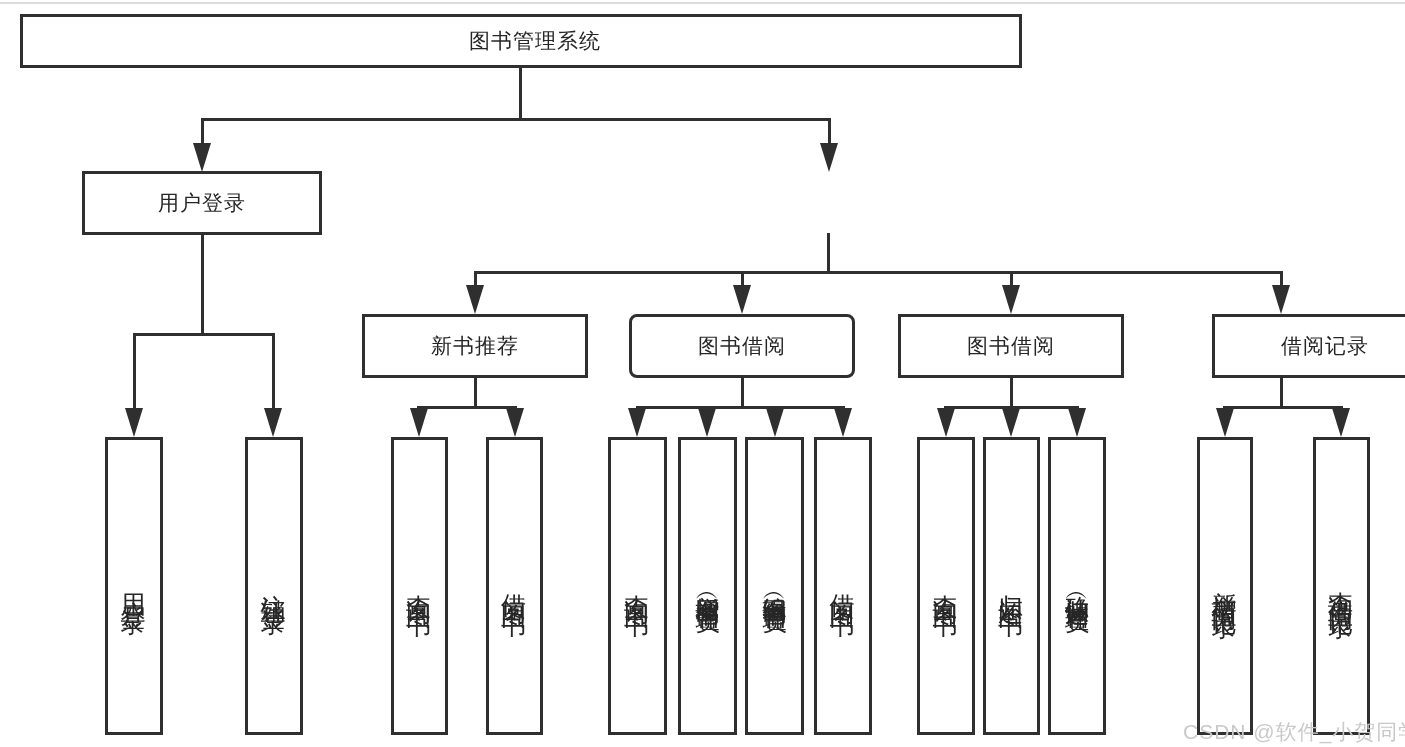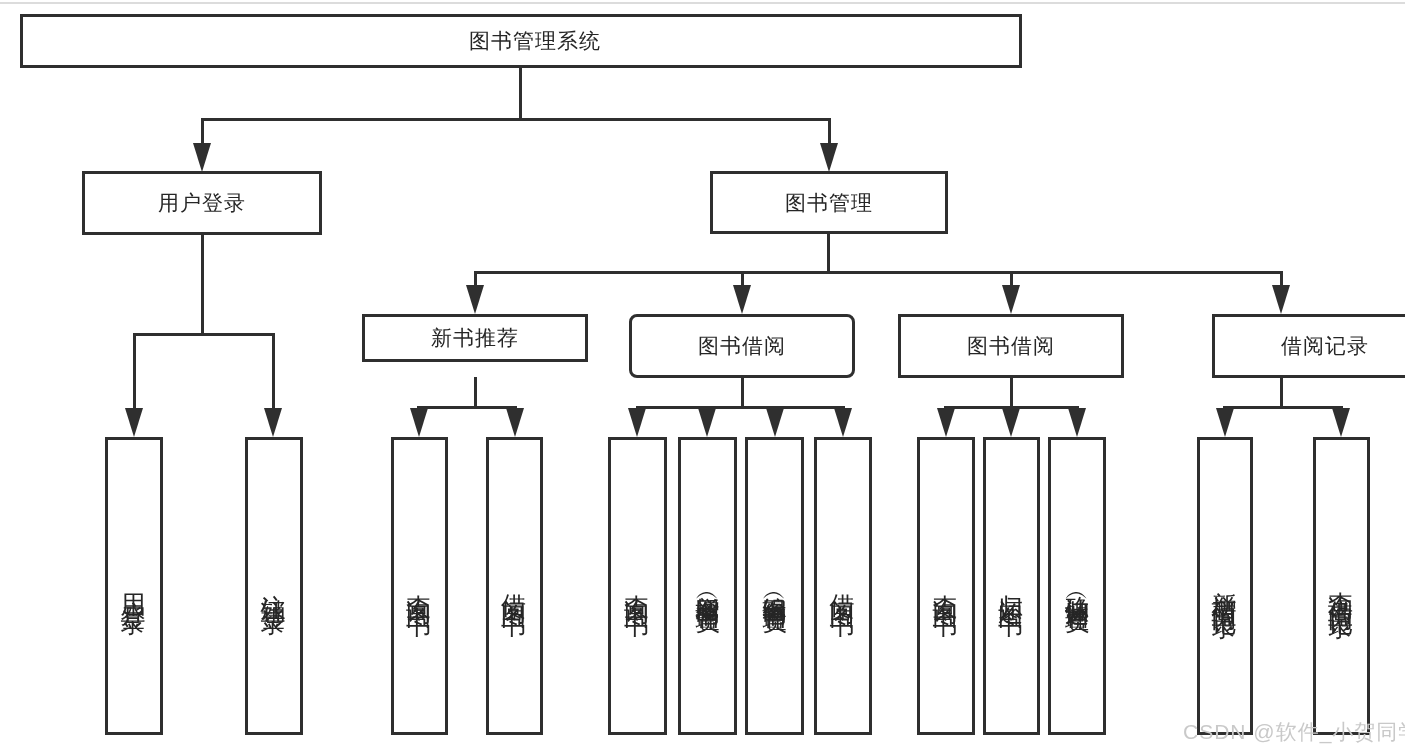--- a/index.html
+++ b/index.html
@@ -58,21 +58,21 @@
     color: #c9c9c9;
     letter-spacing: 1px;
     z-index: 10;
     white-space: nowrap;
   }
 
   
   #n-root   { left: 20px;  top: 14px;  width: 1002px; height: 54px; padding-left: 28px; }
   #n-login  { left: 82px;  top: 171px; width: 240px;  height: 64px; }
   #n-mgmt   { left: 710px; top: 171px; width: 238px;  height: 63px; }
-  #n-new    { left: 362px; top: 314px; width: 226px;  height: 48px; }
+  #n-new    { left: 362px; top: 314px; width: 226px;  height: 64px; }
   #n-borrow { left: 629px; top: 314px; width: 226px;  height: 64px; border-radius: 8px; }
   #n-cur    { left: 898px; top: 314px; width: 226px;  height: 64px; }
   #n-rec    { left: 1168px;top: 314px; width: 226px;  height: 64px; margin-left: 44px; }
 
   .leaf { top: 437px; height: 298px; }
   #f-login1  { left: 105px;  width: 58px; }
   #f-logout  { left: 245px;  width: 58px; }
   #f-q1      { left: 391px;  width: 57px; }
   #f-b1      { left: 486px;  width: 57px; }
   #f-q2      { left: 608px;  width: 59px; }
@@ -95,21 +95,20 @@
   <div class="box" id="n-root">图书管理系统</div>
 
   <div class="vline" style="left:519px; top:67px;  height:53px;"></div>
   <div class="hline" style="left:201px; top:118px; width:630px;"></div>
   <div class="stem" style="left:201px; top:118px; height:28px;"></div>
   <div class="stem" style="left:828px; top:118px; height:28px;"></div>
   <div class="arrow" style="left:193px; top:143px;"></div>
   <div class="arrow" style="left:820px; top:143px;"></div>
 
   <div class="box" id="n-login">用户登录</div>
-  <div class="box" id="n-mgmt">图书管理</div>
 
   <div class="vline" style="left:201px; top:234px; height:101px;"></div>
   <div class="hline" style="left:133px; top:333px; width:142px;"></div>
   <div class="stem" style="left:133px; top:333px; height:78px;"></div>
   <div class="stem" style="left:272px; top:333px; height:78px;"></div>
   <div class="arrow" style="left:125px; top:408px;"></div>
   <div class="arrow" style="left:264px; top:408px;"></div>
 
   <div class="vline" style="left:827px;  top:233px; height:40px;"></div>
   <div class="hline" style="left:474px;  top:271px; width:809px;"></div>

